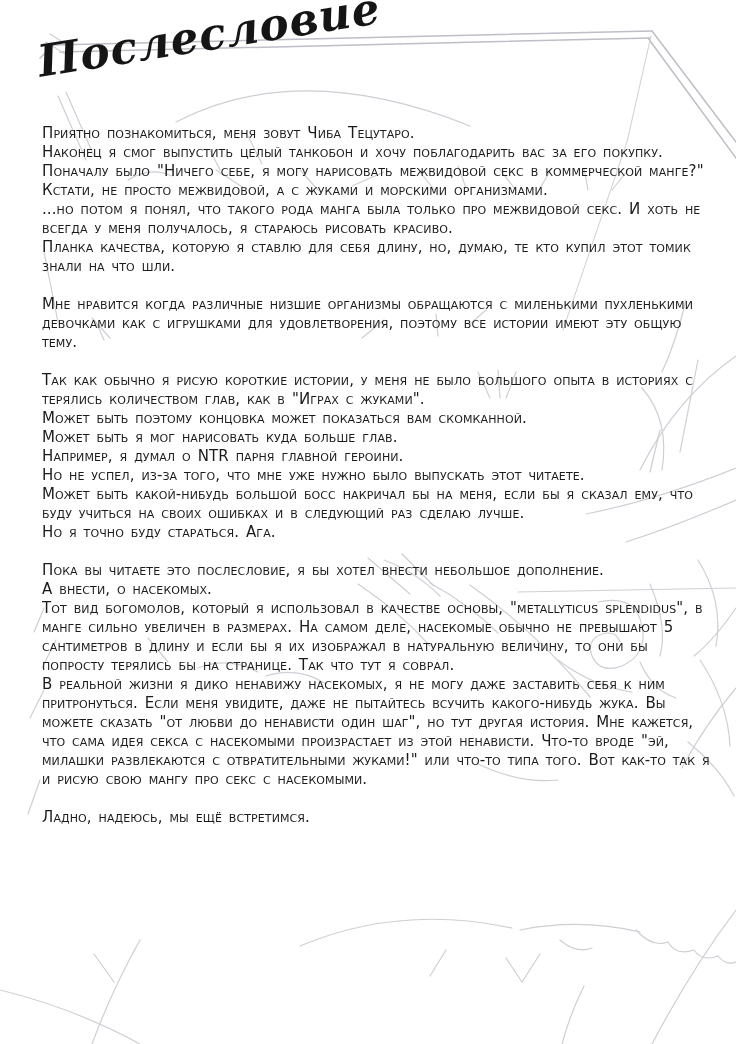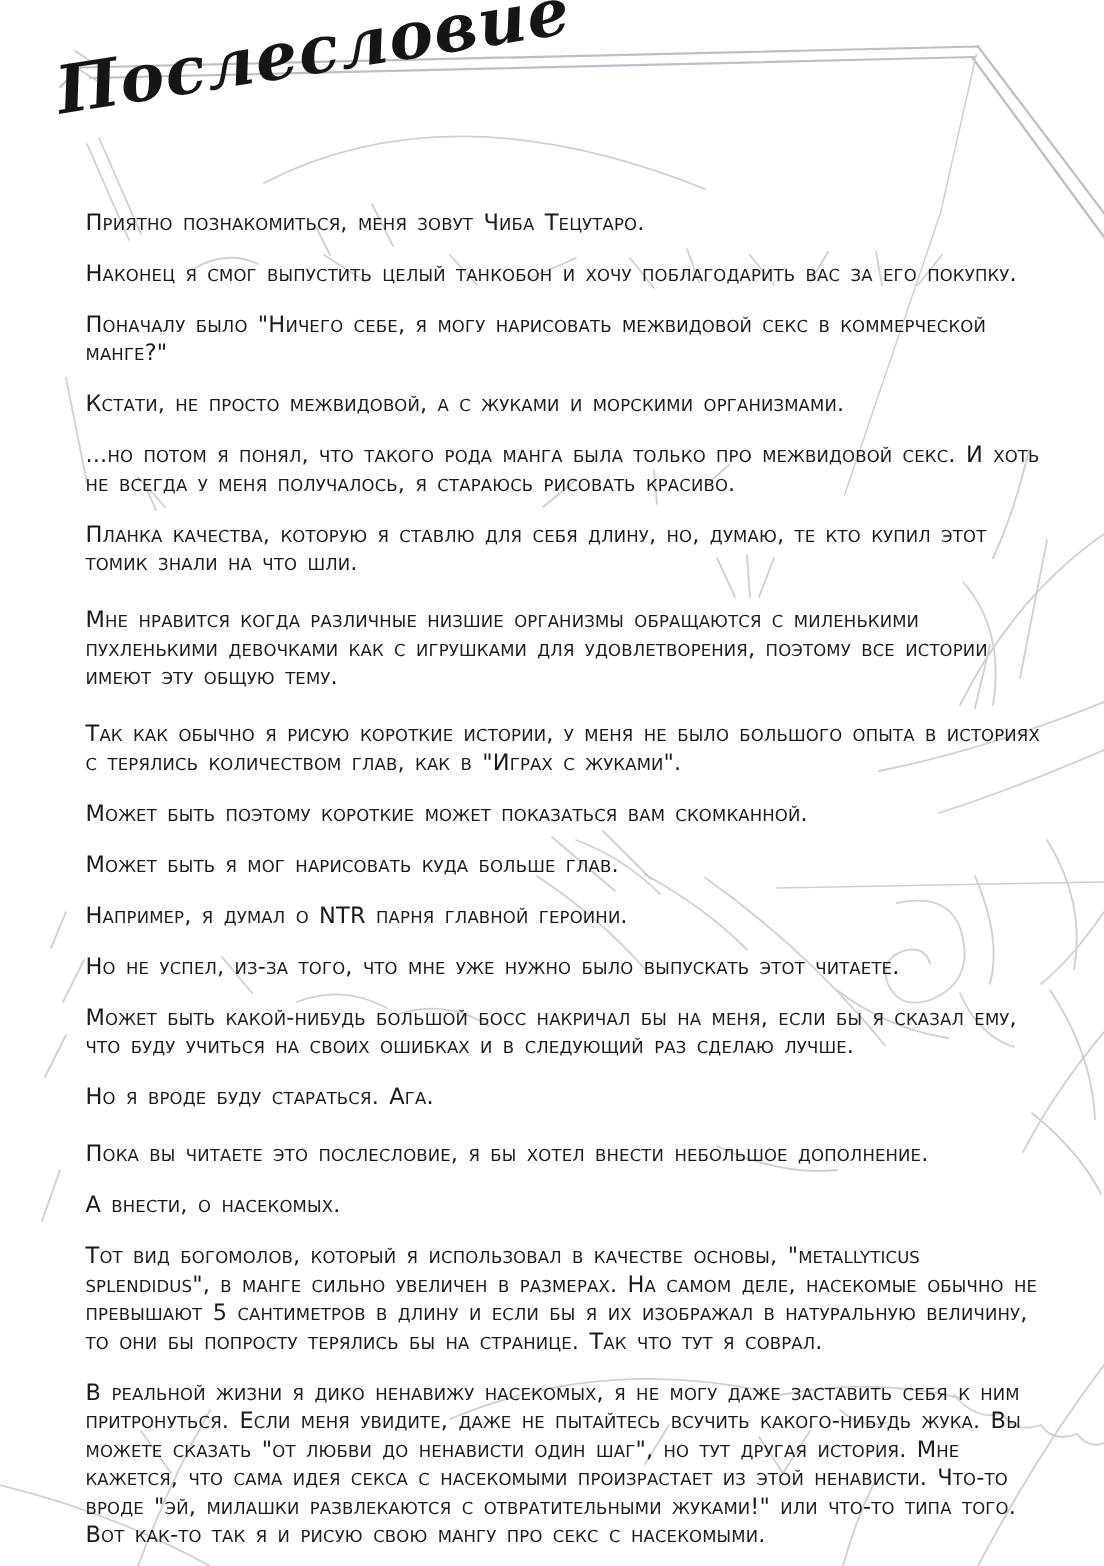--- a/index.html
+++ b/index.html
@@ -15,21 +15,21 @@
     font-size:44px;letter-spacing:1px;color:#151515;
     transform:rotate(-9deg);transform-origin:left center;
     white-space:nowrap;
   }
   .text{
     position:absolute;left:42px;top:124px;width:672px;
     color:#1b1b1b;font-size:15px;line-height:19px;
     font-variant:small-caps;word-spacing:2px;letter-spacing:.1px;
   }
   .block{margin:0 0 19px 0;}
-  .sentence{margin:15px;}
+  .sentence{margin:0;}
 </style>
 </head>
 <body>
 
 <div class="page">
 
   <svg class="sketch" viewBox="0 0 736 1044" fill="none" stroke-linecap="round" opacity="0.9">
 
     <g stroke="#b7b7c0" stroke-width="1.5">
       <path d="M54 45 L652 31"></path>
@@ -128,26 +128,26 @@
         <div class="sentence">Поначалу было "Ничего себе, я могу нарисовать межвидовой секс в коммерческой манге?"</div>
         <div class="sentence">Кстати, не просто межвидовой, а с жуками и морскими организмами.</div>
         <div class="sentence">...но потом я понял, что такого рода манга была только про межвидовой секс. И хоть не всегда у меня получалось, я стараюсь рисовать красиво.</div>
         <div class="sentence">Планка качества, которую я ставлю для себя длину, но, думаю, те кто купил этот томик знали на что шли.</div>
       </div>
       <div class="block">
         <div class="sentence">Мне нравится когда различные низшие организмы обращаются с миленькими пухленькими девочками как с игрушками для удовлетворения, поэтому все истории имеют эту общую тему.</div>
       </div>
       <div class="block">
         <div class="sentence">Так как обычно я рисую короткие истории, у меня не было большого опыта в историях с терялись количеством глав, как в "Играх с жуками".</div>
-        <div class="sentence">Может быть поэтому короткие может показаться вам скомканной.</div>
+        <div class="sentence">Может быть поэтому концовка может показаться вам скомканной.</div>
         <div class="sentence">Может быть я мог нарисовать куда больше глав.</div>
         <div class="sentence">Например, я думал о NTR парня главной героини.</div>
         <div class="sentence">Но не успел, из-за того, что мне уже нужно было выпускать этот читаете.</div>
         <div class="sentence">Может быть какой-нибудь большой босс накричал бы на меня, если бы я сказал ему, что буду учиться на своих ошибках и в следующий раз сделаю лучше.</div>
-        <div class="sentence">Но я вроде буду стараться. Ага.</div>
+        <div class="sentence">Но я точно буду стараться. Ага.</div>
       </div>
       <div class="block">
         <div class="sentence">Пока вы читаете это послесловие, я бы хотел внести небольшое дополнение.</div>
         <div class="sentence">А внести, о насекомых.</div>
         <div class="sentence">Тот вид богомолов, который я использовал в качестве основы, "metallyticus splendidus", в манге сильно увеличен в размерах. На самом деле, насекомые обычно не превышают 5 сантиметров в длину и если бы я их изображал в натуральную величину, то они бы попросту терялись бы на странице. Так что тут я соврал.</div>
         <div class="sentence">В реальной жизни я дико ненавижу насекомых, я не могу даже заставить себя к ним притронуться. Если меня увидите, даже не пытайтесь всучить какого-нибудь жука. Вы можете сказать "от любви до ненависти один шаг", но тут другая история. Мне кажется, что сама идея секса с насекомыми произрастает из этой ненависти. Что-то вроде "эй, милашки развлекаются с отвратительными жуками!" или что-то типа того. Вот как-то так я и рисую свою мангу про секс с насекомыми.</div>
       </div>
       <div class="block">
         <div class="sentence">Ладно, надеюсь, мы ещё встретимся.</div>
       </div>

